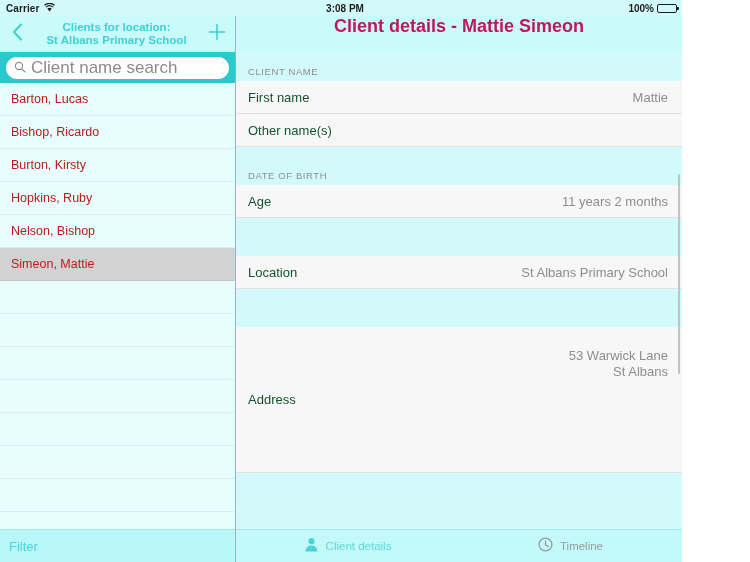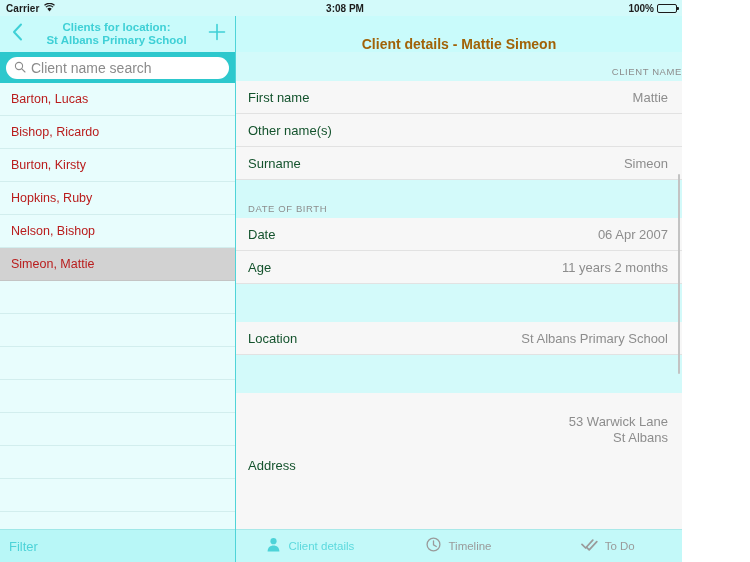--- a/index.html
+++ b/index.html
@@ -141,21 +141,21 @@
     display: flex;
     align-items: center;
     padding: 0 8px;
     gap: 5px;
   }
   .search-field input {
     border: none;
     outline: none;
     background: transparent;
     font-family: "Liberation Sans", sans-serif;
-    font-size: 14px;
+    font-size: 17px;
     color: #0f766e;
     width: 100%;
   }
   .search-field input::placeholder { color: #8b8b8b; }
 
   .client-list {
     flex: 1 1 auto;
     overflow: hidden;
     background: #e8fdfd;
   }
@@ -190,44 +190,44 @@
     flex: 1 1 auto;
     display: flex;
     flex-direction: column;
     min-width: 0;
     background: #f7f7f7;
   }
   .detail-header {
     flex: 0 0 36px;
     background: #c9fbfb;
     display: flex;
-    align-items: flex-end;
+    align-items: flex-start;
     justify-content: center;
-    color: #a16207;
-    font-size: 14px;
+    color: #be185d;
+    font-size: 18px;
     font-weight: bold;
   }
 
   .detail-body {
     flex: 1 1 auto;
     overflow: hidden;
     position: relative;
     background: #d3fafa;
   }
 
   .section-head {
     background: #d3fafa;
     display: flex;
     align-items: flex-end;
     padding: 0 0 4px 12px;
     color: #8d8d8d;
     font-size: 9.5px;
     letter-spacing: 0.6px;
   }
-  .section-head.h1 { height: 29px; justify-content: flex-end; }
+  .section-head.h1 { height: 29px; }
   .section-head.h2 { height: 38px; }
 
   .field-row {
     background: #f7f7f7;
     border-bottom: 1px solid #e2e2e2;
     display: flex;
     align-items: center;
     padding: 0 14px 0 12px;
     height: 33px;
   }
@@ -392,30 +392,22 @@
             <span>CLIENT NAME</span>
           </div>
           <div class="field-row">
             <span class="field-label">First name</span>
             <span class="field-value">Mattie</span>
           </div>
           <div class="field-row">
             <span class="field-label">Other name(s)</span>
             <span class="field-value"></span>
           </div>
-          <div class="field-row">
-            <span class="field-label">Surname</span>
-            <span class="field-value">Simeon</span>
-          </div>
           <div class="section-head h2">
             <span>DATE OF BIRTH</span>
-          </div>
-          <div class="field-row">
-            <span class="field-label">Date</span>
-            <span class="field-value">06 Apr 2007</span>
           </div>
           <div class="field-row">
             <span class="field-label">Age</span>
             <span class="field-value">11 years 2 months</span>
           </div>
           <div class="section-head h2">
             <span></span>
           </div>
           <div class="field-row">
             <span class="field-label">Location</span>
@@ -439,24 +431,17 @@
               </svg></span>
             <span class="tab-label">Client details</span>
           </div>
           <div class="tab">
             <span><svg width="15" height="15" viewBox="0 0 15 15">
                 <circle cx="7.5" cy="7.5" r="6.4" stroke="#9a9a9a" stroke-width="1.3" fill="none"></circle>
                 <path d="M7.5 3.8 V7.8 L10.3 9.5" stroke="#9a9a9a" stroke-width="1.3" fill="none" stroke-linecap="round"></path>
               </svg></span>
             <span class="tab-label">Timeline</span>
           </div>
-          <div class="tab">
-            <span><svg width="17" height="15" viewBox="0 0 17 15">
-                <path d="M1 7.4 L4.6 11 L11.8 3.2" stroke="#9a9a9a" stroke-width="1.7" fill="none" stroke-linecap="round" stroke-linejoin="round"></path>
-                <path d="M5.6 10.3 L8.2 12.9 L15.8 4.6" stroke="#9a9a9a" stroke-width="1.7" fill="none" stroke-linecap="round" stroke-linejoin="round"></path>
-              </svg></span>
-            <span class="tab-label">To Do</span>
-          </div>
         </div>
     </div>
 
   </div>
 </div>
 
 </body></html>

